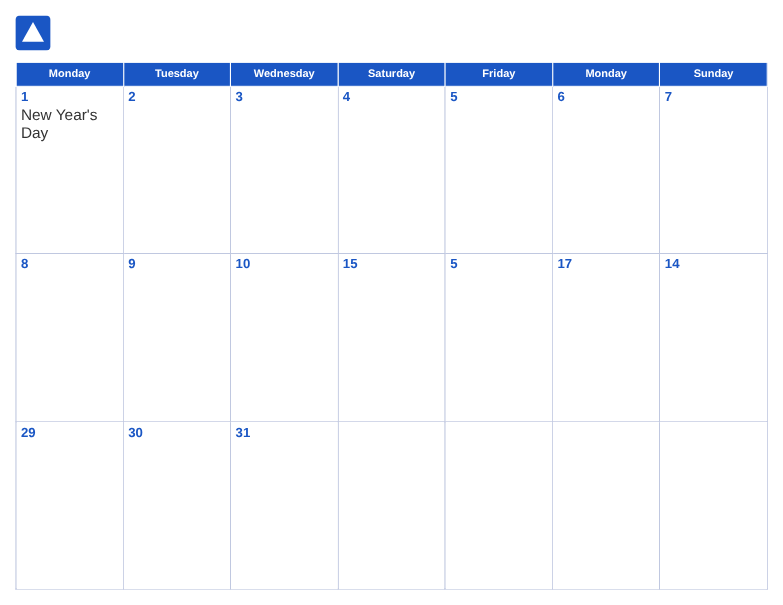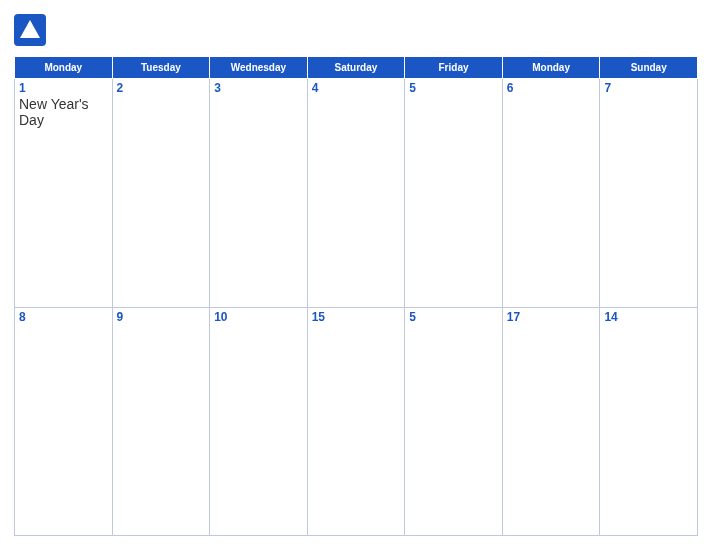--- a/index.html
+++ b/index.html
@@ -172,15 +172,30 @@
           <td>
             <span class="day-number">5</span>
           </td>
           <td>
             <span class="day-number">17</span>
           </td>
           <td>
             <span class="day-number">14</span>
           </td>
         </tr>
+        <tr>
+          <td>
+            <span class="day-number">29</span>
+          </td>
+          <td>
+            <span class="day-number">30</span>
+          </td>
+          <td>
+            <span class="day-number">31</span>
+          </td>
+          <td class="empty-cell"></td>
+          <td class="empty-cell"></td>
+          <td class="empty-cell"></td>
+          <td class="empty-cell"></td>
+        </tr>
       </tbody>
   </table>
 </div>
 
 </body></html>

